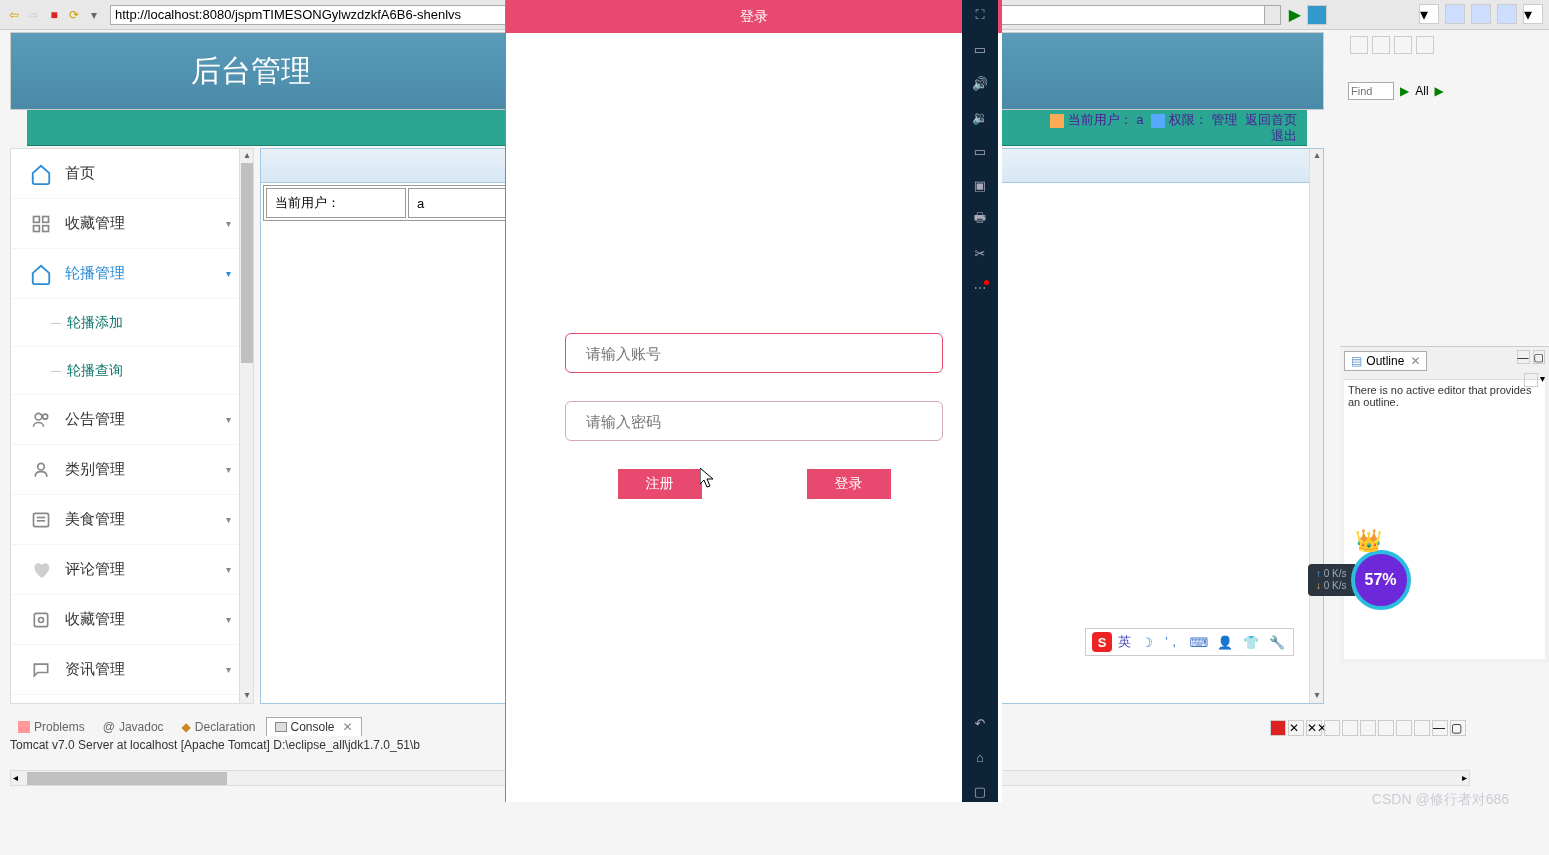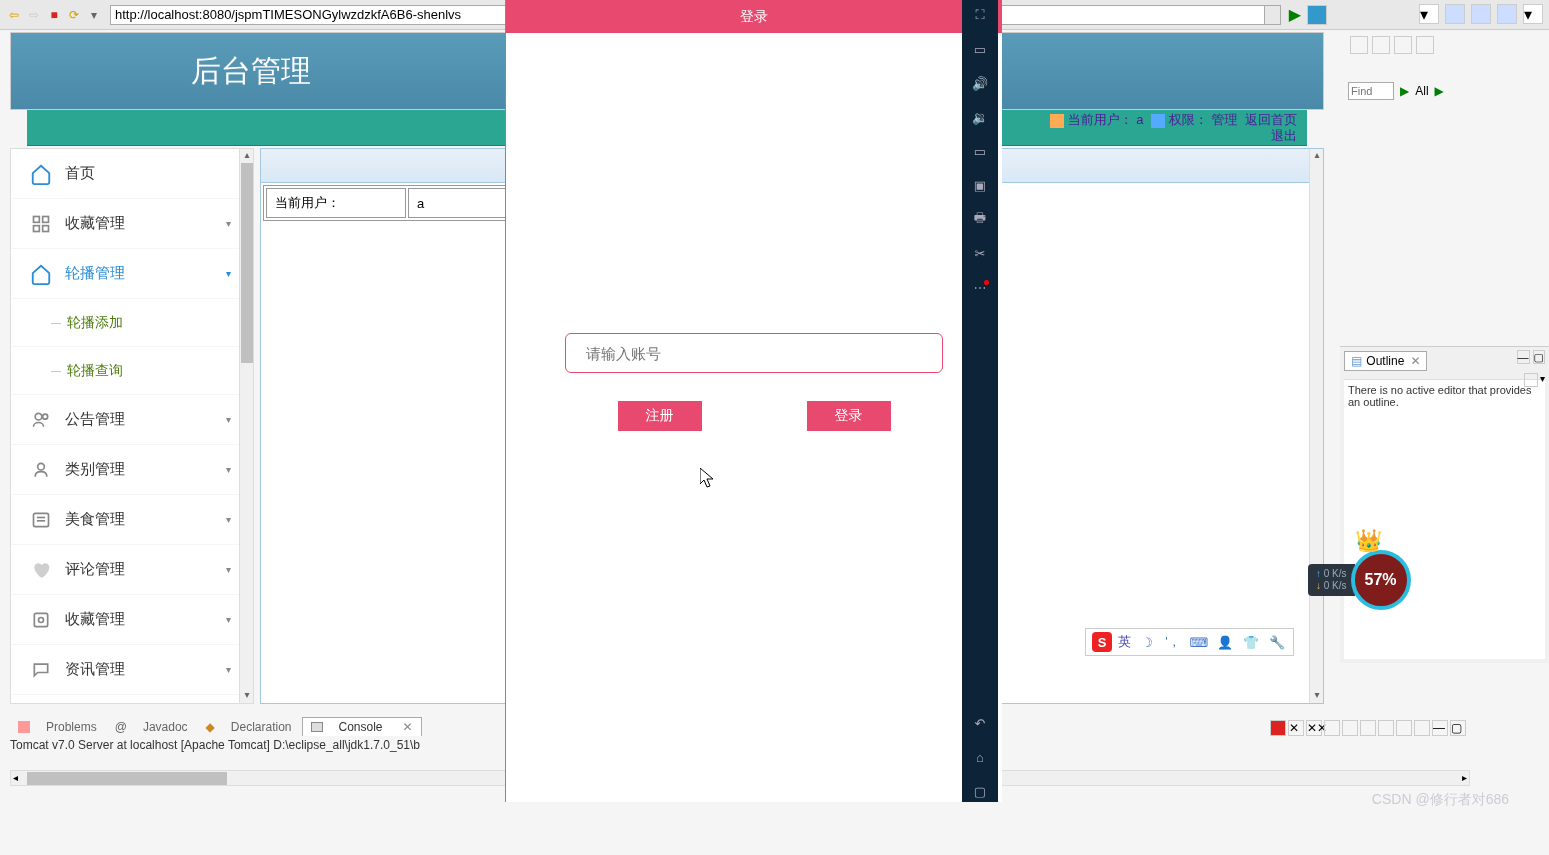--- a/index.html
+++ b/index.html
@@ -37,21 +37,21 @@
     .sidebar-wrap { width: 244px; position: relative; border: 1px solid #ddd; background: white; }
     .sidebar { width: 228px; height: 100%; overflow-y: auto; }
     .sb-scrollbar { position: absolute; right: 0; top: 0; width: 14px; height: 100%; background: #f0f0f0; border-left: 1px solid #ddd; }
     .sb-thumb { position: absolute; top: 14px; left: 1px; width: 12px; height: 200px; background: #c0c0c0; }
     .sb-arrow { position: absolute; width: 14px; height: 14px; text-align: center; font-size: 10px; color: #666; }
     
     .menu-item { height: 50px; display: flex; align-items: center; padding-left: 18px; border-bottom: 1px solid #f5f5f5; font-size: 15px; color: #333; position: relative; cursor: pointer; }
     .menu-item .micon { width: 24px; height: 24px; margin-right: 12px; display: inline-flex; align-items: center; justify-content: center; }
     .menu-item.active { color: #2a8cd6; }
     .menu-arrow { position: absolute; right: 8px; font-size: 10px; color: #888; }
-    .submenu-item { height: 48px; display: flex; align-items: center; padding-left: 56px; font-size: 14px; color: #4d7c0f; border-bottom: 1px solid #f5f5f5; cursor: pointer; position: relative; }
+    .submenu-item { height: 48px; display: flex; align-items: center; padding-left: 56px; font-size: 14px; color: #0f766e; border-bottom: 1px solid #f5f5f5; cursor: pointer; position: relative; }
     .submenu-item::before { content: "—"; position: absolute; left: 40px; color: #bbb; font-size: 10px; }
     
     
     .main-panel { flex: 1; margin-left: 6px; border: 1px solid #a4c8e0; background: white; position: relative; }
     .panel-header { height: 34px; background: linear-gradient(#e8f0f8, #d8e8f5); border-bottom: 1px solid #a4c8e0; }
     .user-table { border: 1px solid #999; margin: 2px 0 0 2px; }
     .user-table td { border: 1px solid #999; height: 30px; font-size: 13px; padding: 0 8px; }
     .user-table .tlabel { width: 140px; }
     .user-table .tval { width: 500px; }
     
@@ -75,21 +75,21 @@
     
     
     .cursor { position: absolute; left: 700px; top: 468px; z-index: 200; pointer-events: none; font-size: 16px; }
     
     
     .ime-bar { position: absolute; left: 1085px; top: 628px; height: 28px; background: white; border: 1px solid #ccc; display: flex; align-items: center; gap: 6px; padding: 0 6px; z-index: 50; font-size: 13px; }
     .ime-icon { width: 20px; height: 20px; display: inline-flex; align-items: center; justify-content: center; }
     
     
     .bottom-tabs { position: absolute; top: 714px; left: 10px; width: 1460px; height: 22px; display: flex; align-items: end; font-size: 12px; }
-    .btab { padding: 2px 8px; margin-right: 2px; color: #666; display: flex; align-items: center; gap: 16px; }
+    .btab { padding: 2px 8px; margin-right: 2px; color: #666; display: flex; align-items: center; gap: 4px; }
     .btab.active { background: white; border: 1px solid #aaa; border-bottom: none; color: #333; margin-top: 43px; }
     .btab-tools { margin-left: auto; display: flex; gap: 2px; margin-right: 4px; }
     .bt-icon { width: 16px; height: 16px; border: 1px solid #ccc; }
     
     .console-text { position: absolute; top: 738px; left: 10px; font-size: 12px; color: #333; }
     
     
     .hscroll { position: absolute; top: 770px; left: 10px; width: 1460px; height: 16px; background: #f0f0f0; border: 1px solid #ddd; }
     .hscroll-thumb { position: absolute; left: 16px; top: 1px; width: 200px; height: 13px; background: #c0c0c0; }
     
@@ -100,21 +100,21 @@
     .outline-tools { position: absolute; top: 26px; right: 4px; display: flex; gap: 2px; }
     
     
     .find-box { position: absolute; top: 82px; left: 1348px; display: flex; align-items: center; gap: 6px; font-size: 12px; z-index: 2; }
     .find-input { width: 46px; height: 18px; border: 1px solid #aaa; font-size: 11px; padding: 0 2px; }
     
     
     .net-widget { position: absolute; top: 550px; left: 1308px; z-index: 60; display: flex; align-items: center; }
     .net-crown { font-size: 22px; margin-bottom: -10px; }
     .net-bar { background: #2a3540; color: #9ab; font-size: 10px; padding: 4px 8px; border-radius: 4px 0 0 4px; line-height: 12px; }
-    .net-circle { width: 60px; height: 60px; border-radius: 50%; background: #7f1d1d; border: 4px solid #2bbde0; color: white; display: flex; align-items: center; justify-content: center; font-size: 16px; font-weight: bold; margin-left: -4px; }
+    .net-circle { width: 60px; height: 60px; border-radius: 50%; background: #6d28d9; border: 4px solid #2bbde0; color: white; display: flex; align-items: center; justify-content: center; font-size: 16px; font-weight: bold; margin-left: -4px; }
     
     
     .watermark { position: absolute; bottom: 46px; right: 40px; color: #b0b0c0; font-size: 14px; opacity: 0.6; z-index: 200; pointer-events: none; margin-left: 29px; }
     
     svg { display: block; }
   </style>
 </head>
 <body>
 
 <div class="browser-bar">
@@ -290,20 +290,21 @@
         <div class="sb-arrow" style="bottom:0">▾</div>
       </div>
     </div>
   </div>
 </div>
 
 <div class="emulator">
   <div class="login-header">登录</div>
   <div class="login-body">
     <input class="login-input" placeholder="请输入账号" style="">
+    <input class="login-input pwd" type="password" placeholder="请输入密码" style="">
     <div class="login-btns">
       <button class="lbtn">注册</button>
       <button class="lbtn">登录</button>
     </div>
   </div>
 </div>
 
 <div class="emu-toolbar">
   <div class="emu-tool">⛶</div>
   <div class="emu-tool">▭</div>

